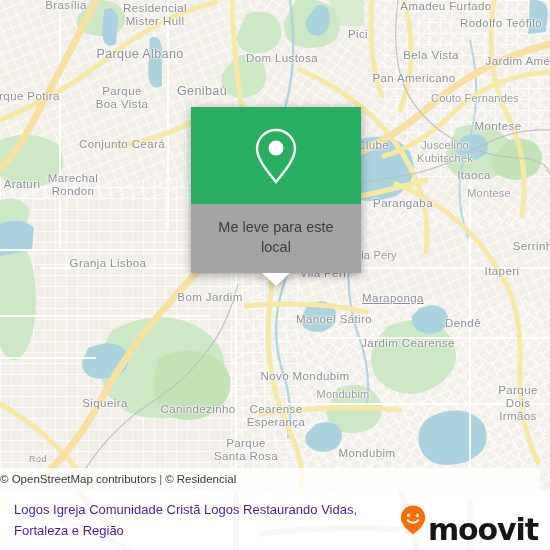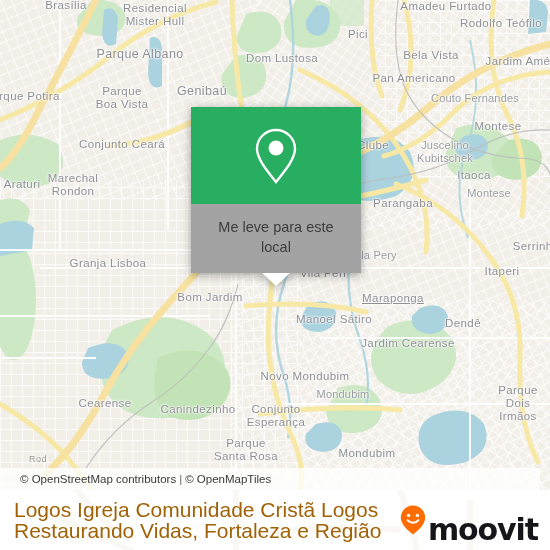--- a/index.html
+++ b/index.html
@@ -61,21 +61,21 @@
     border-left:14px solid transparent;
     border-right:14px solid transparent;
     border-top:13px solid #ffffff;
   }
 
   
   .attrib{
     position:absolute;left:0;bottom:0;width:540px;height:22px;
     background:rgba(255,255,255,.78);
     display:flex;align-items:center;
-    padding-left:20px;box-sizing:border-box;
+    padding-left:0;box-sizing:border-box;
     font-size:11.5px;color:#3a3a3a;
     z-index:30;
   }
   .attrib .sep{margin:0 3px;color:#666;}
 
   
   .footer{
     position:absolute;left:0;top:490px;width:550px;height:60px;
     background:#ffffff;
     display:flex;align-items:center;
@@ -83,21 +83,21 @@
     padding:0 12px 0 14px;
     overflow:hidden;
   }
   .footer-wm{
     position:absolute;left:0;top:-470px;width:550px;height:550px;
     opacity:.35;pointer-events:none;
   }
   .footer-title{
     position:relative;
     flex:1 1 auto;
-    font-size:21px;line-height:21px;color:#a16207;
+    font-size:13px;line-height:21px;color:#4c1d95;
     padding-right:6px;
     z-index:2;
   }
   .brand{
     position:relative;z-index:2;
     display:flex;align-items:center;gap:2px;flex:0 0 auto;
   }
   .brand-mark{width:26px;height:30px;flex:0 0 auto;}
   .brand-word{
     font-size:30px;font-weight:bold;color:#16161a;
@@ -251,23 +251,23 @@
         <div class="lbl m" style="left: 536px; top: 246px;">Serrinha</div>
         <div class="lbl m" style="left: 210px; top: 297px;">Bom Jardim</div>
         <div class="lbl m" style="left: 393px; top: 298px; text-decoration: underline;">Maraponga</div>
         <div class="lbl m" style="left: 463px; top: 323px;">Dendê</div>
         <div class="lbl m" style="left: 334px; top: 319px;">Manoel Sátiro</div>
         <div class="lbl m" style="left: 408px; top: 343px;">Jardim Cearense</div>
         <div class="lbl m" style="left: 305px; top: 376px;">Novo Mondubim</div>
         <div class="lbl s" style="left: 343px; top: 394px;">Mondubim</div>
         <div class="lbl m two" style="left: 518px; top: 403px;">Parque Dois
 Irmãos</div>
-        <div class="lbl m" style="left: 105px; top: 403px;">Cearense</div>
+        <div class="lbl m" style="left: 105px; top: 403px;">Siqueira</div>
         <div class="lbl m" style="left: 198px; top: 409px;">Canindezinho</div>
-        <div class="lbl m two" style="left: 276px; top: 416px;">Conjunto
+        <div class="lbl m two" style="left: 276px; top: 416px;">Cearense
 Esperança</div>
         <div class="lbl m two" style="left: 246px; top: 450px;">Parque
 Santa Rosa</div>
         <div class="lbl m" style="left: 367px; top: 453px;">Mondubim</div>
         <div class="lbl rd" style="left: 38px; top: 459px;">Rod</div>
       </div>
 
     <div class="popup">
       <div class="popup-head">
         <svg width="48" height="60" viewBox="0 0 48 60">
@@ -275,21 +275,21 @@
           <circle cx="24" cy="22" r="7.5" fill="#ffffff"></circle>
         </svg>
       </div>
       <div class="popup-body">Me leve para este local</div>
       <div class="popup-tail"></div>
     </div>
 
     <div class="attrib">
       <span>© OpenStreetMap contributors</span>
       <span class="sep">|</span>
-      <span>© OpenMapTiles</span>
+      <span>© Residencial</span>
     </div>
   </div>
 
   <div class="footer">
     <svg class="footer-wm" viewBox="0 0 550 550" preserveAspectRatio="none">
       <g stroke="#f1ece2" stroke-width="6" fill="none">
         <path d="M0 404 q48 28 74 62 q20 26 40 44"></path>
         <path d="M236 460 V560"></path>
         <path d="M260 514 q80 -10 140 -4"></path>
         <path d="M400 470 q20 50 18 90"></path>

